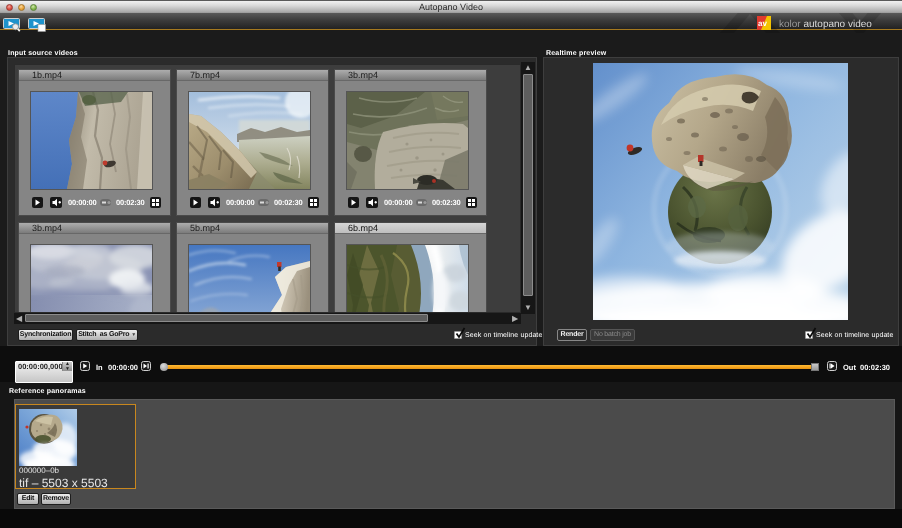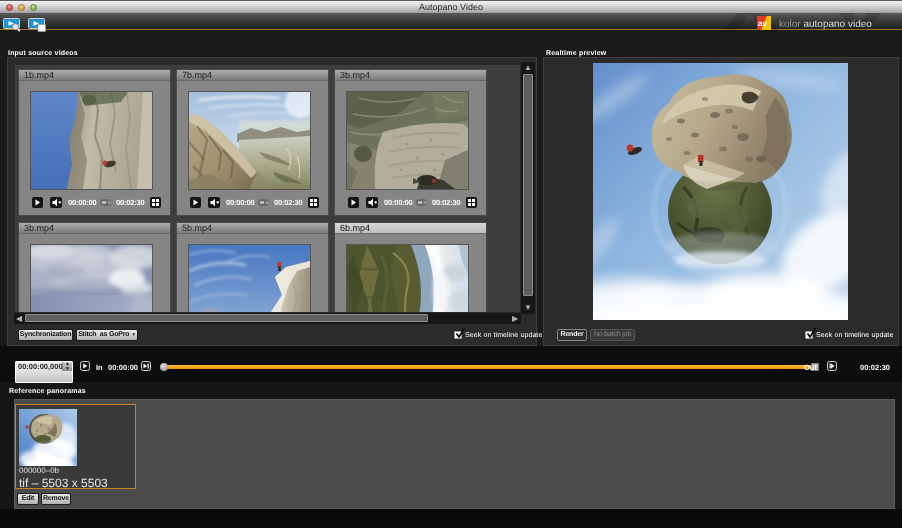--- a/index.html
+++ b/index.html
@@ -10,21 +10,21 @@
 #titletext{width:100%;text-align:center;font-size:9px;line-height:12px;color:#2a2a2a}
 .tl{position:absolute;top:3px;width:7px;height:7px;border-radius:50%}
 
 #toolbar{left:0;top:13px;width:902px;height:17px;background:linear-gradient(180deg,#5a5a5a 0%,#3c3c3c 45%,#222 100%);border-bottom:1px solid #a5791f}
 
 .gLabel{font-size:7px;font-weight:bold;color:#fff;letter-spacing:0.2px}
 .panel{background:#2b2b2b;border:1px solid #3e3e3e}
 
 #vlist{left:14px;top:64px;width:507px;height:249px;background:#3d3d3d;border:1px solid #2a2a2a;overflow:hidden}
 .cell{position:absolute;width:153px;height:147px;background:#858585;border:1px solid #4a4a4a}
-.ctitle{height:11px;background:linear-gradient(180deg,#adadad,#7b7b7b);border-bottom:1px solid #686868;font-size:9px;line-height:11px;color:#1c1c1c;padding-left:5px}
+.ctitle{height:11px;background:linear-gradient(180deg,#adadad,#7b7b7b);border-bottom:1px solid #686868;font-size:9px;line-height:11px;color:#1c1c1c;padding-left:13px}
 .ctitle.sel{background:linear-gradient(180deg,#d6d6d6,#bebebe);font-weight:normal;color:#111}
 .photo{position:absolute;left:12px;top:22px;width:121px;height:97px;overflow:hidden;box-shadow:0 0 0 1px rgba(45,45,45,.55)}
 .ctrl{position:absolute;left:0;top:127px;width:100%;height:13px}
 .tm{position:absolute;font-size:7.5px;font-weight:bold;color:#fff;letter-spacing:-0.2px}
 
 .sb{background:#161616}
 .sbthumb{position:absolute;background:#5e5e5e;border:1px solid #8c8c8c;border-radius:1px}
 .arr{position:absolute;color:#b0b0b0;font-size:8px;line-height:10px;text-align:center}
 
 .btn{position:absolute;height:12px;background:linear-gradient(180deg,#eee 0%,#d2d2d2 45%,#b0b0b0 100%);border:1px solid #1d1d1d;border-radius:2px;font-size:7px;font-weight:bold;color:#101010;line-height:10px;letter-spacing:-0.2px;text-align:center;white-space:nowrap;overflow:hidden;font-family:"Liberation Sans",sans-serif}
@@ -478,21 +478,21 @@
         <rect x="6.5" y="2.5" width="1.2" height="5" fill="#fff"></rect>
       </svg>
   <div class="abs" style="left:163px;top:13px;width:650px;height:4px;background:linear-gradient(180deg,#ffbb33,#e9920f);border-radius:2px"></div>
   <div class="abs" style="left:160px;top:11px;width:8px;height:8px;border-radius:50%;background:radial-gradient(circle at 40% 35%,#ddd,#8a8a8a)"></div>
   <div class="abs" style="left:811px;top:11px;width:8px;height:8px;background:linear-gradient(180deg,#c9c9c9,#9a9a9a);border:1px solid #777"></div>
   <svg class="abs" style="left:827px;top:9px" width="10" height="10" viewBox="0 0 10 10">
         <rect x=".5" y=".5" width="9" height="9" rx="2" fill="#1a1a1a" stroke="#cfcfcf"></rect>
         <rect x="2.5" y="2.5" width="1.2" height="5" fill="#fff"></rect>
         <path d="M4 2.5 L7.5 5 L4 7.5 Z" fill="#fff"></path>
       </svg>
-  <div class="abs" style="left:804px;top:11px;font-size:7.5px;font-weight:bold;color:#fff">Out</div>
+  <div class="abs" style="left:843px;top:11px;font-size:7.5px;font-weight:bold;color:#fff">Out</div>
   <div class="abs" style="left:860px;top:11px;font-size:7.5px;font-weight:bold;color:#fff">00:02:30</div>
 </div>
 
 <div class="abs gLabel" style="left:9px;top:388px">Reference panoramas</div>
 <div class="abs" style="left:14px;top:399px;width:881px;height:110px;background:#4b4b4b;border:1px solid #5a5a5a"></div>
 <div class="abs" style="left:15px;top:404px;width:121px;height:85px;background:#3a3a3a;border:1px solid #c8871e"></div>
 <div class="abs" id="refthumb" style="left:19px;top:409px;width:58px;height:57px;background:#7aa8d8"><svg width="58" height="57" viewBox="0 0 58 57">
 <defs>
 <linearGradient id="tsky" x1="0" y1="1" x2="1" y2="0">
             <stop offset="0" stop-color="#4c7ec6"></stop>

